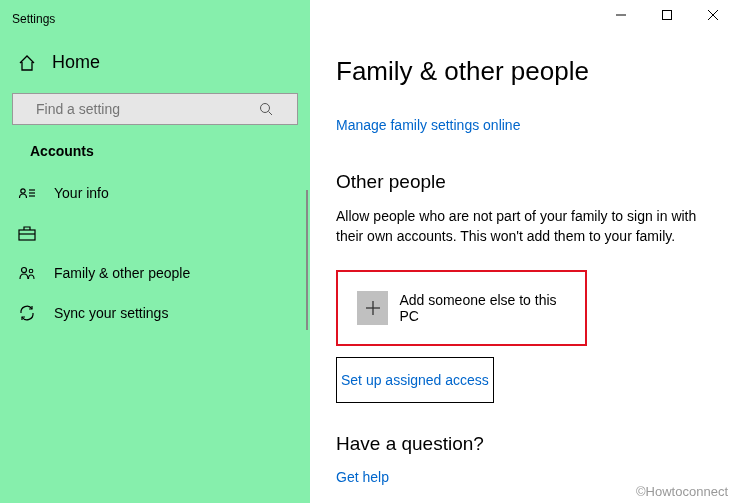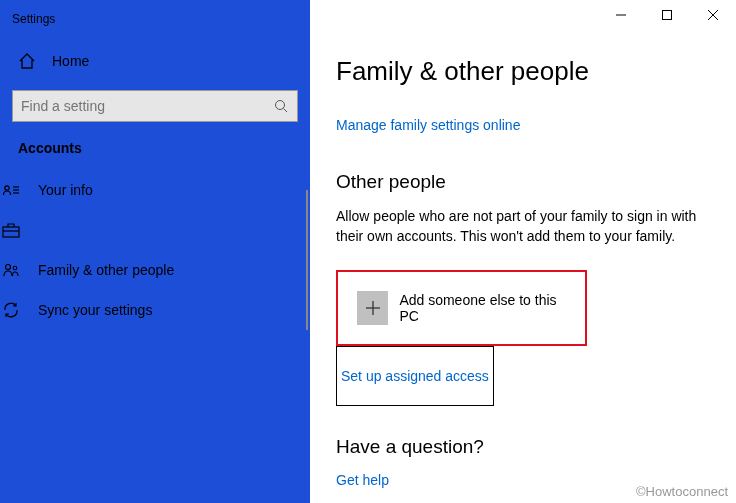--- a/index.html
+++ b/index.html
@@ -1,39 +1,39 @@
 <!DOCTYPE html>
 <html><head>
   <meta charset="utf-8">
   <style>
     * { margin: 0; padding: 0; box-sizing: border-box; font-family: "Segoe UI", Arial, sans-serif; }
     body { width: 736px; height: 503px; background: #fff; display: flex; position: relative; overflow: hidden; }
-    .sidebar { width: 310px; background: #1d4ed8; height: 100%; display: flex; flex-direction: column; padding-top: 8px; position: relative; }
+    .sidebar { width: 310px; background: #86efac; height: 100%; display: flex; flex-direction: column; padding-top: 8px; position: relative; }
     .app-title { font-size: 12px; padding: 4px 12px 18px 12px; color: #000; }
     .nav-home { display: flex; align-items: center; padding: 8px 18px; margin-bottom: 12px; cursor: pointer; }
     .nav-home .icon { width: 18px; height: 18px; margin-right: 16px; }
-    .nav-home span.label { font-size: 14px; color: #000; }
-    .search-box { margin: 0 12px 18px 12px; border: 1px solid #999; background: #e6e6e6; height: 32px; display: flex; align-items: center; padding: 0 8px; justify-content: space-between; }
+    .nav-home span.label { font-size: 18px; color: #000; }
+    .search-box { margin: 0 12px 18px 12px; border: 1px solid #999; background: #e6e6e6; height: 32px; display: flex; align-items: center; padding: 0 23px; justify-content: space-between; }
     .search-box input { border: none; background: transparent; outline: none; font-size: 14px; color: #555; flex: 1; }
-    .section-header { font-weight: 600; font-size: 14px; padding: 0 18px 14px 18px; color: #000; }
-    .nav-item { display: flex; align-items: center; padding: 11px 2px; cursor: pointer; }
+    .section-header { font-weight: 600; font-size: 14px; padding: 0 18px 14px 30px; color: #000; }
+    .nav-item { display: flex; align-items: center; padding: 11px 18px; cursor: pointer; }
     .nav-item .icon { width: 18px; height: 18px; margin-right: 18px; display: flex; align-items: center; justify-content: center; }
     .nav-item span.label { font-size: 14px; color: #000; }
     .scroll-indicator { position: absolute; right: 2px; top: 190px; width: 2px; height: 140px; background: #888; }
     .main { flex: 1; padding: 56px 26px 0 26px; position: relative; overflow: hidden; }
     .title-bar { position: absolute; top: 0; right: 0; display: flex; }
     .title-btn { width: 46px; height: 30px; display: flex; align-items: center; justify-content: center; cursor: pointer; }
     .page-title { font-size: 26px; font-weight: 400; margin-bottom: 30px; color: #000; }
     .link { color: #0066cc; font-size: 14px; cursor: pointer; }
     .section-h2 { font-size: 19px; font-weight: 400; margin-top: 38px; margin-bottom: 14px; color: #000; }
     .body-text { font-size: 14px; color: #000; line-height: 1.4; margin-bottom: 24px; max-width: 370px; }
     .add-row { display: flex; align-items: center; border: 2px solid #e01020; padding: 19px; width: 251px; cursor: pointer; }
     .add-row .plus-box { width: 34px; height: 34px; background: #c0c0c0; display: flex; align-items: center; justify-content: center; margin-right: 11px; }
     .add-row span.label { font-size: 14px; color: #000; }
-    .assigned-access { display: inline-block; border: 1px solid #000; padding: 20px 4px; }
+    .assigned-access { display: inline-block; margin-top: 11px; border: 1px solid #000; padding: 13px 4px; }
     .question-section { margin-top: 30px; }
     .watermark { position: absolute; bottom: 4px; right: 8px; font-size: 13px; color: #999; }
     svg { display: block; }
   </style>
 </head>
 <body>
 
 <div class="sidebar">
   <div class="app-title">Settings</div>
 

